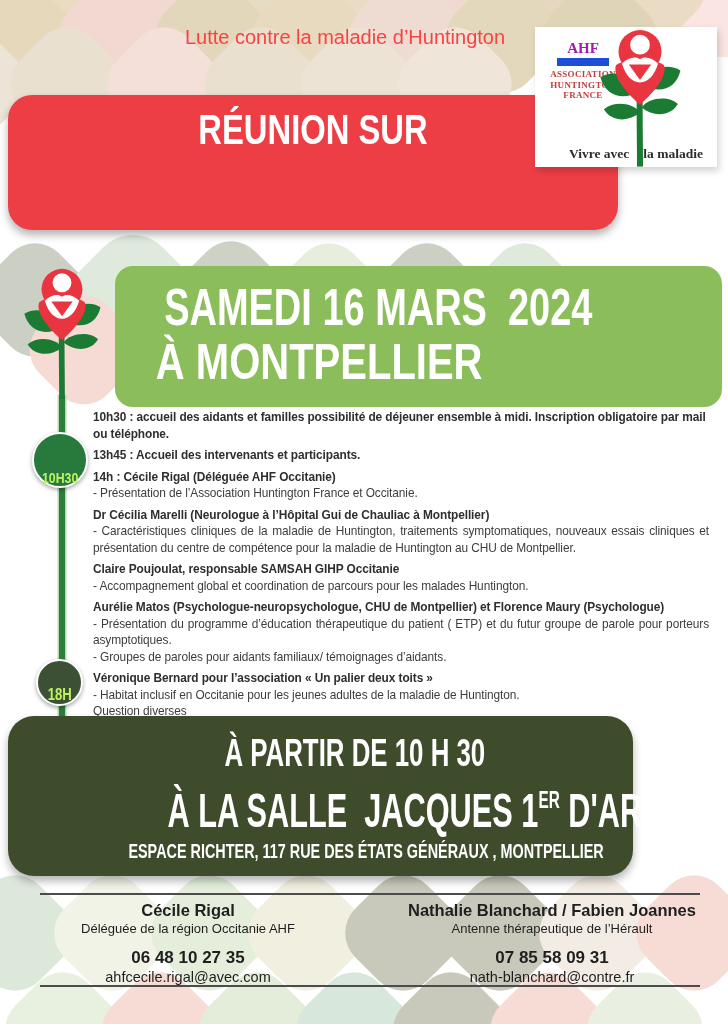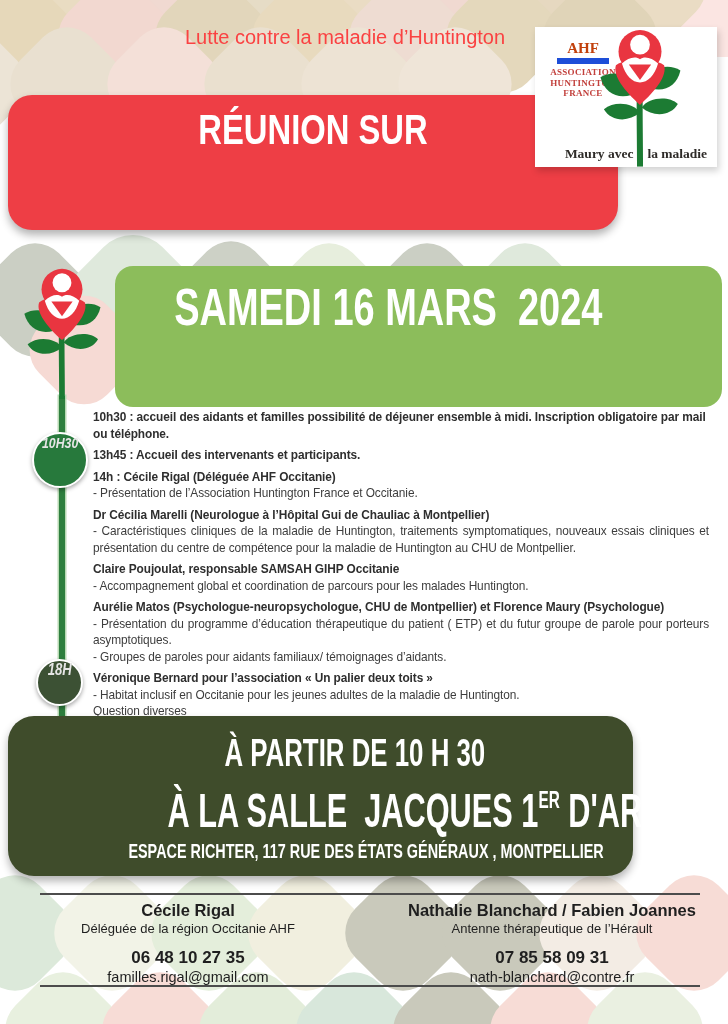--- a/index.html
+++ b/index.html
@@ -11,53 +11,53 @@
   .pat { position:absolute; border-radius:34%; transform:rotate(45deg); z-index:1; }
 
   .tagline { position:absolute; left:0; top:26px; width:690px; text-align:center;
              font-size:20px; color:#fa4242; z-index:5; }
 
   
   .logo-box { position:absolute; left:535px; top:27px; width:182px; height:140px; background:#fff;
               z-index:6; box-shadow:2px 4px 7px rgba(0,0,0,.18); }
   .logo-head { position:absolute; left:6px; top:12px; width:84px; text-align:center; }
   .logo-acronym { font-family:"Liberation Serif", serif; font-weight:700; font-size:15px;
-                  color:#c2410c; border-bottom:6px solid #1d4ed8; display:inline-block; padding:0 10px 1px; }
+                  color:#a21caf; border-bottom:8px solid #1d4ed8; display:inline-block; padding:0 10px 1px; }
   .logo-assoc { margin-top:3px; font-family:"Liberation Serif", serif; font-size:9px; font-weight:700;
                 color:#c2403c; line-height:10.5px; letter-spacing:.3px; }
   .logo-flower { position:absolute; left:62px; top:2px; }
   .logo-motto { position:absolute; left:0; bottom:5px; width:100%; box-sizing:border-box; padding-left:20px;
                 display:flex; justify-content:center; gap:14px; font-family:"Liberation Serif", serif;
                 font-weight:700; font-size:13.5px; color:#2e2b28; }
 
   
   .red-banner { position:absolute; left:8px; top:95px; width:610px; height:135px; background:#ee3e45;
                 border-radius:24px; z-index:5; box-shadow:0 5px 9px rgba(0,0,0,.3);
                 color:#fff; text-align:center; }
   .rb1 { margin-top:11px; font-size:42px; line-height:48px; font-weight:700; }
   .rb2 { font-size:50px; line-height:58px; font-weight:700; }
   .sq { display:inline-block; white-space:pre; }
   .rb1 .sq { transform:scaleX(.78); }
   .rb2 .sq { transform:scaleX(.66); }
 
   
   .green-banner { position:absolute; left:115px; top:266px; width:607px; height:141px; background:#8cbd5b;
-                  border-radius:18px; z-index:4; color:#fff; text-align:center; }
+                  border-radius:18px; z-index:4; color:#fff; }
   .gb1 { margin-top:13px; font-size:52px; line-height:56px; font-weight:700; transform:translateX(-30px); }
   .gb1 .sq { transform:scaleX(.73); }
   .gb2 { font-size:50px; line-height:54px; font-weight:700; }
   .gb2 .sq { transform:scaleX(.8); }
 
   
   .stem-line { position:absolute; left:59px; top:396px; width:6px; height:322px; background:#2e7f3e;
                box-shadow:0 0 0 1.5px #b9d9b4; z-index:2; }
   .tl-flower { position:absolute; left:21px; top:268px; z-index:3; }
-  .badge { position:absolute; border-radius:50%; color:#e5e5e5; display:flex; align-items:flex-start;
+  .badge { position:absolute; border-radius:50%; color:#bef264; display:flex; align-items:flex-end;
            justify-content:center; font-weight:700; z-index:4; border:2.5px solid #fff;
-           box-shadow:0 2px 4px rgba(0,0,0,.35); box-sizing:border-box;font-style:italic; }
+           box-shadow:0 2px 4px rgba(0,0,0,.35); box-sizing:border-box; }
   .badge .sq { transform:scaleX(.82); }
   .badge-start { left:32px; top:432px; width:56px; height:56px; background:#27793c; font-size:15px; }
   .badge-end { left:36px; top:659px; width:47px; height:47px; background:#3c5134; font-size:16px; }
 
   
   .schedule { position:absolute; left:93px; top:409px; width:616px; z-index:3; color:#3d3d3d; }
   .sched-inner { transform:scaleX(.88); transform-origin:0 0; width:700px;
                  font-size:13.5px; line-height:16.5px; letter-spacing:-.1px; }
   .schedule-item { margin-bottom:5px; }
   .sched-heading { font-weight:700; color:#2e2e2e; }
@@ -160,31 +160,32 @@
       <div class="logo-assoc">
         <div>ASSOCIATION</div>
         <div>HUNTINGTON</div>
         <div>FRANCE</div>
       </div>
     </div>
     <svg class="logo-flower" width="86" height="138" viewBox="0 0 100 160">
         <use href="#flower"></use>
       </svg>
     <div class="logo-motto">
-      <span>Maury avec</span>
+      <span>Vivre avec</span>
       <span>la maladie</span>
     </div>
   </div>
 
   <div class="red-banner">
     <div class="rb1"><span class="sq">RÉUNION SUR</span></div>
   </div>
 
   <div class="green-banner">
     <div class="gb1"><span class="sq">SAMEDI 16 MARS  2024</span></div>
+    <div class="gb2"><span class="sq">À MONTPELLIER</span></div>
   </div>
 
   <div class="stem-line"></div>
   <svg class="tl-flower" width="82" height="131" viewBox="0 0 100 160">
       <use href="#flower"></use>
     </svg>
   <div class="badge badge-start">
       <span class="sq">10H30</span>
     </div>
   <div class="badge badge-end">
@@ -229,21 +230,21 @@
     <div class="db2"><span class="sq"><span>À LA SALLE  JACQUES 1</span><sup>ER</sup><span> D'ARAGON</span></span></div>
     <div class="db3"><span class="sq">ESPACE RICHTER, 117 RUE DES ÉTATS GÉNÉRAUX , MONTPELLIER</span></div>
   </div>
 
   <div class="sep sep-top"></div>
   <div class="contacts" id="contacts">
       <div class="contact-col1">
         <div class="contact-name">Cécile Rigal</div>
         <div class="contact-role">Déléguée de la région Occitanie AHF</div>
         <div class="contact-phone">06 48 10 27 35</div>
-        <div class="contact-email">familles.rigal@gmail.com</div>
+        <div class="contact-email">ahfcecile.rigal@avec.com</div>
       </div>
       <div class="contact-col2">
         <div class="contact-name">Nathalie Blanchard / Fabien Joannes</div>
         <div class="contact-role">Antenne thérapeutique de l’Hérault</div>
         <div class="contact-phone">07 85 58 09 31</div>
         <div class="contact-email">nath-blanchard@contre.fr</div>
       </div>
     </div>
   <div class="sep sep-bottom"></div>
 </div>

